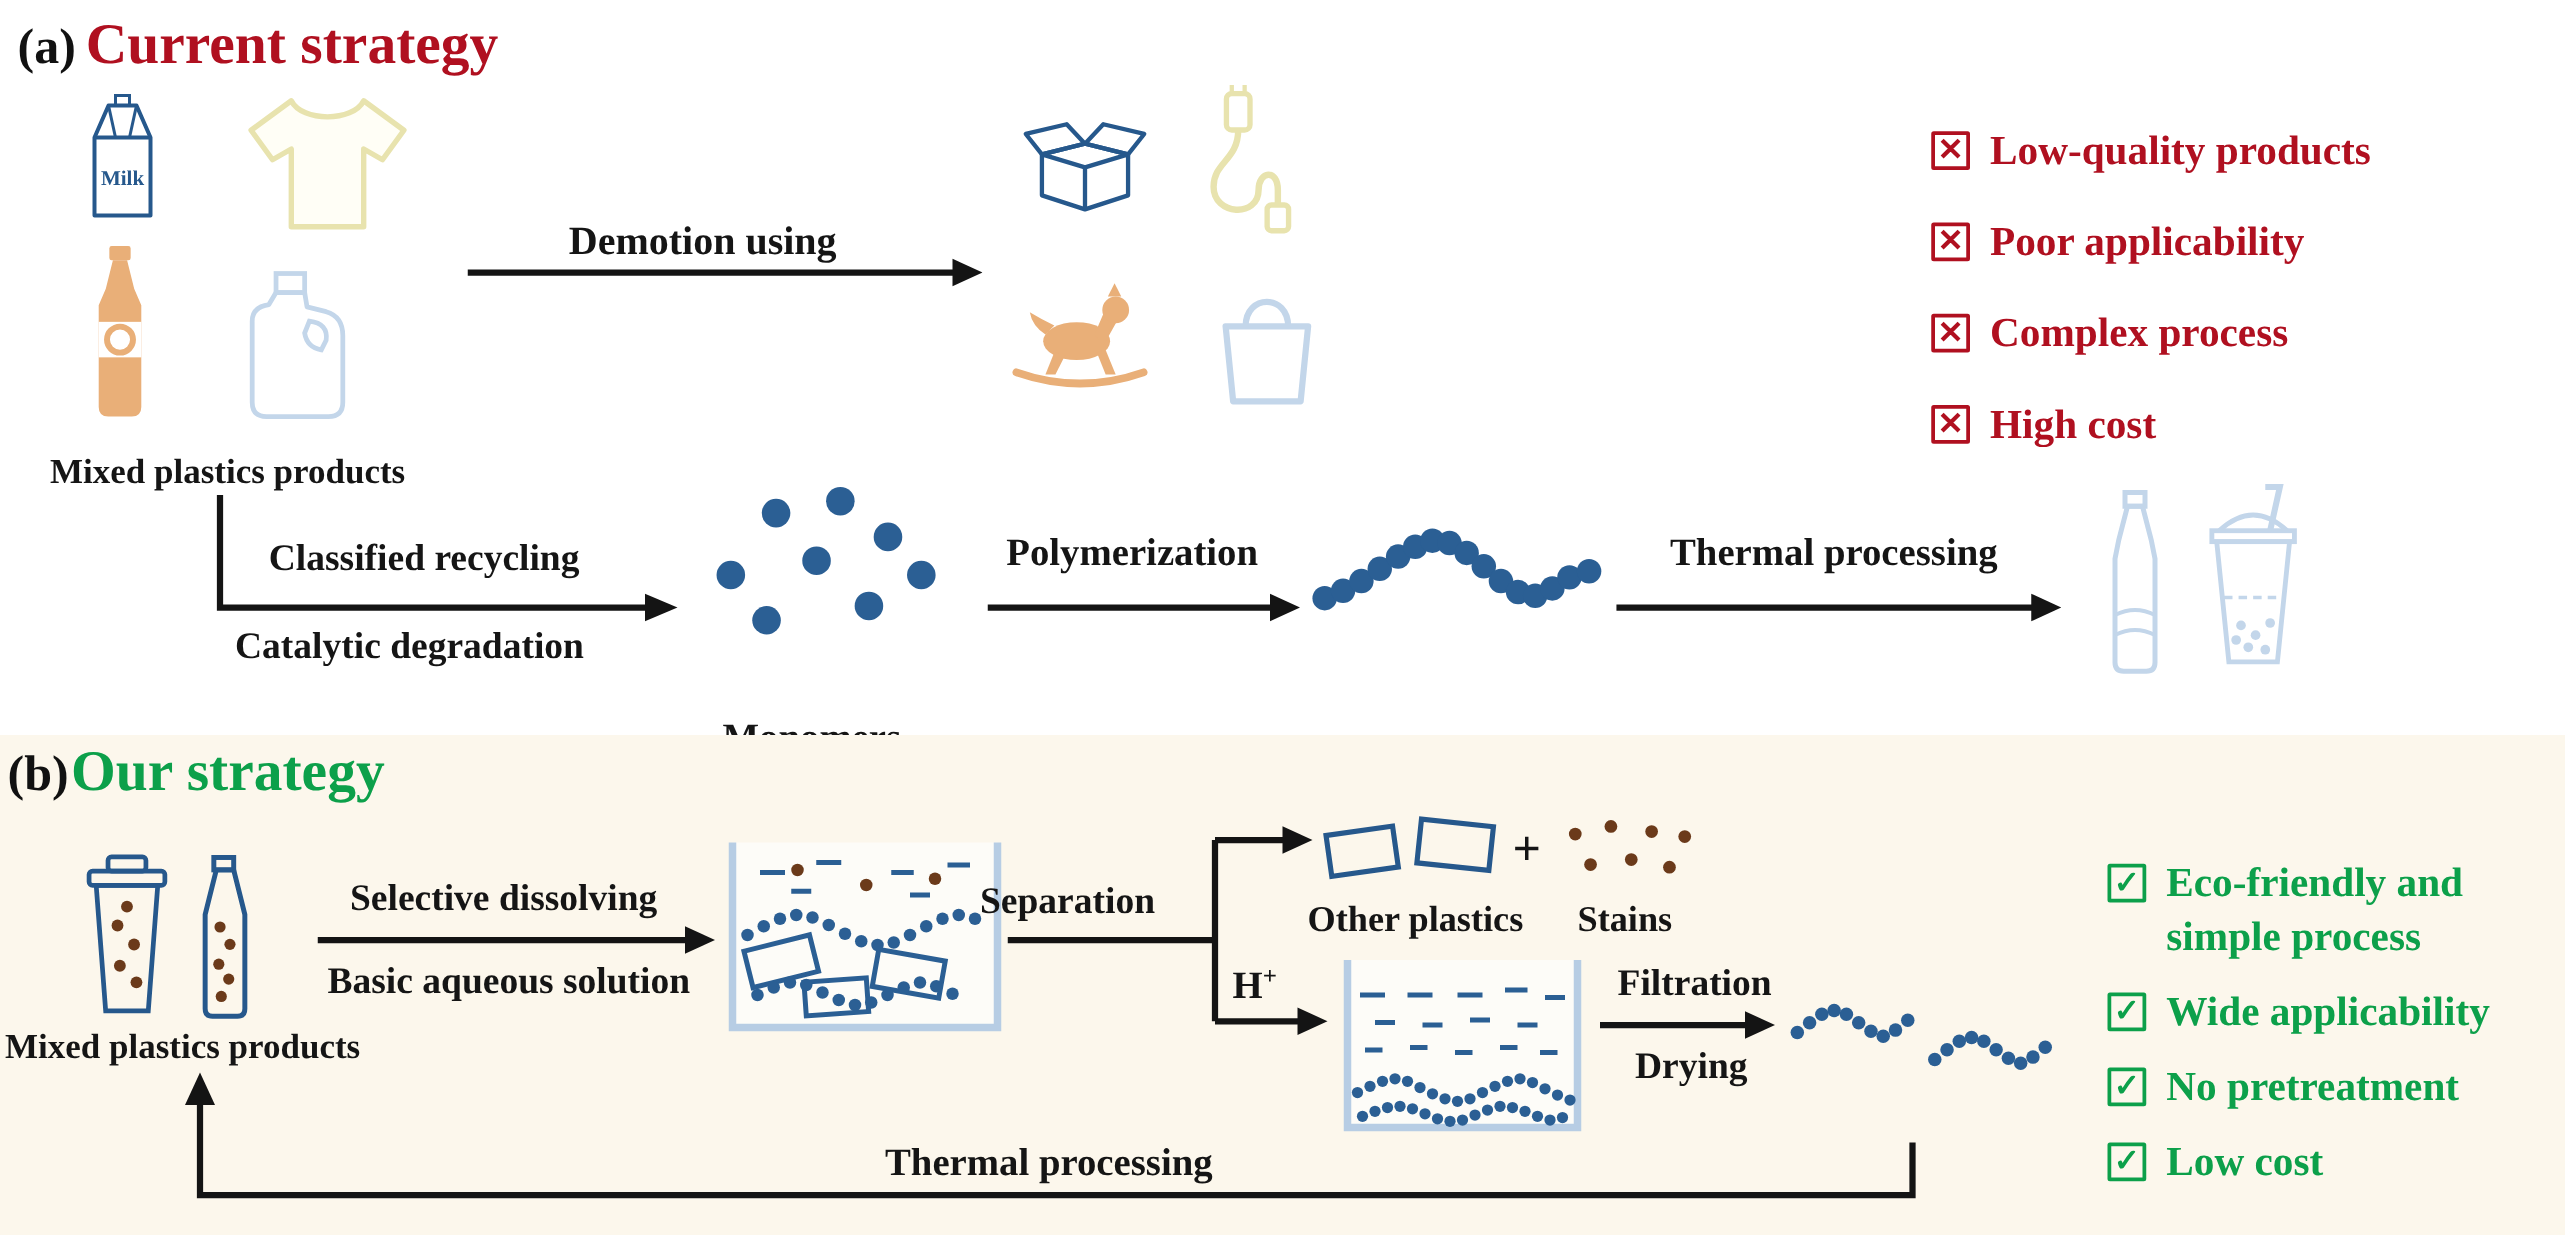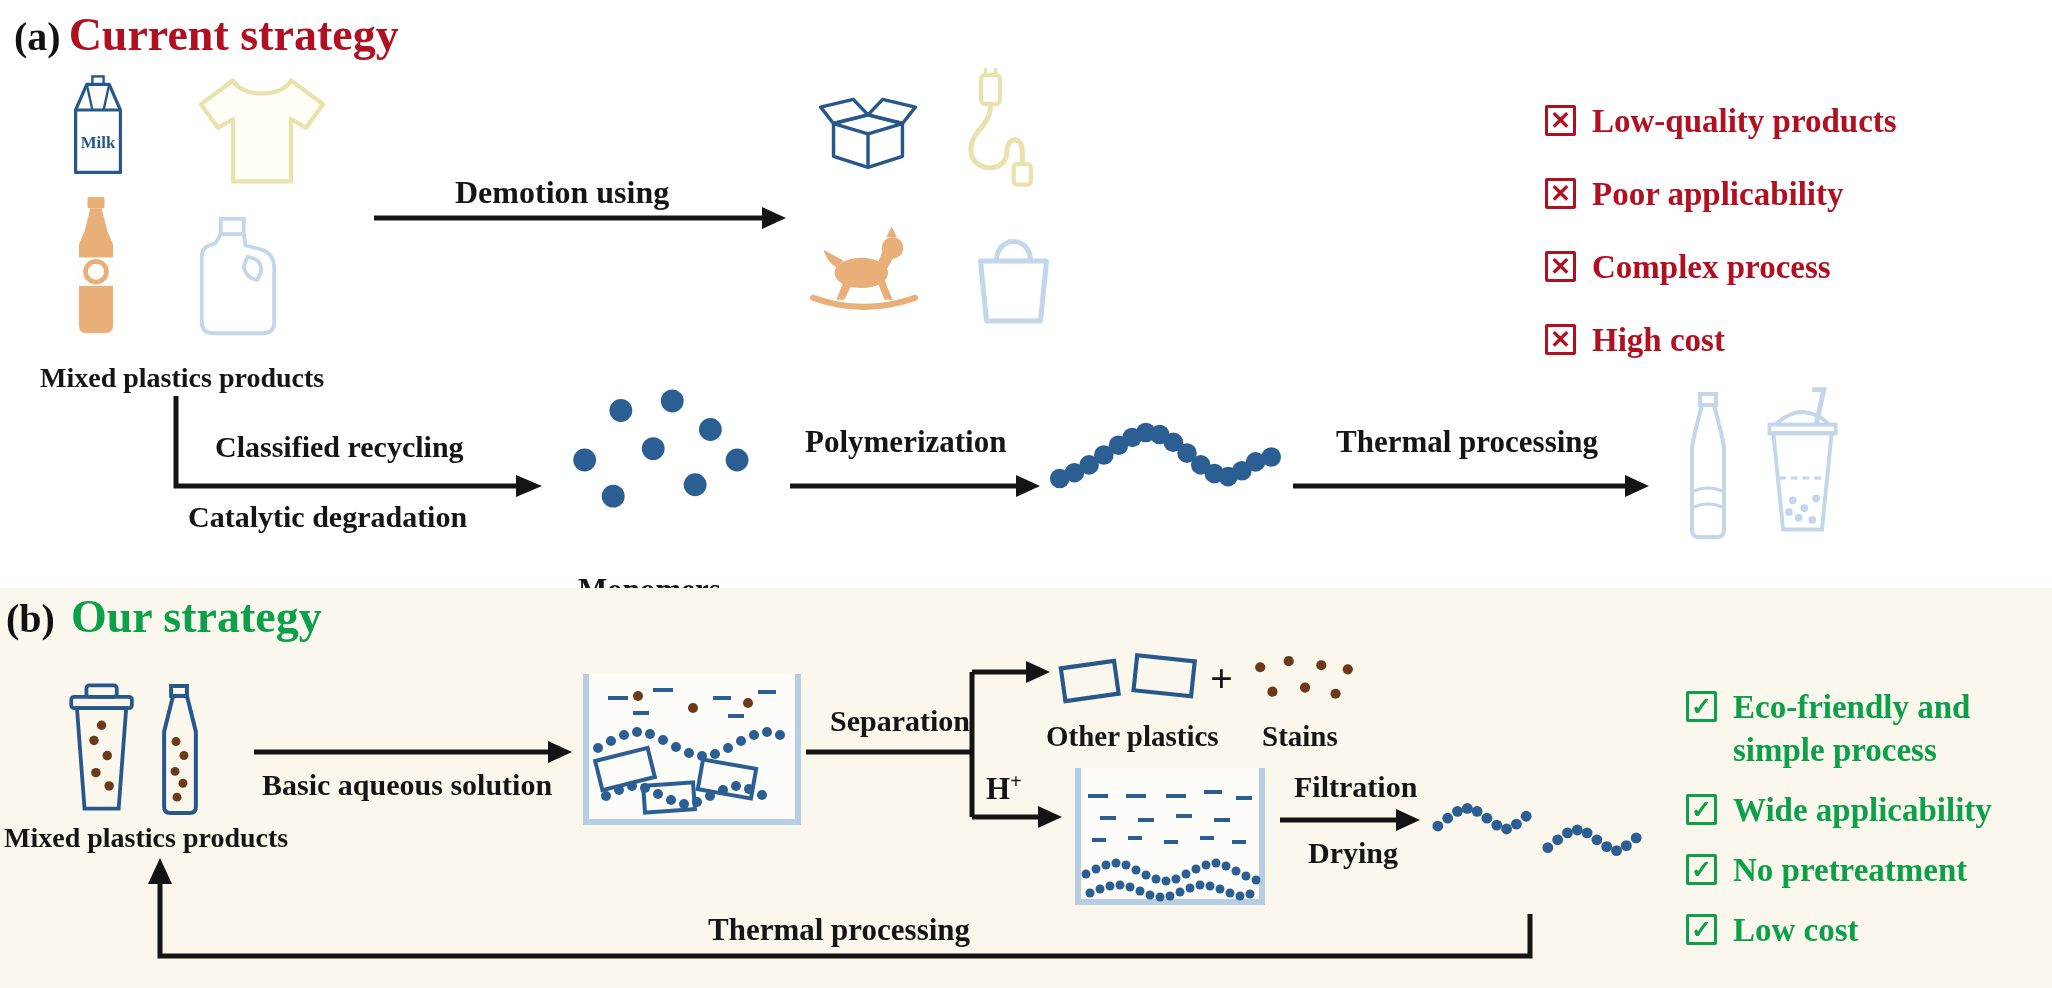--- a/index.html
+++ b/index.html
@@ -192,21 +192,21 @@
       <circle cx="48" cy="136" r="4"></circle>
         <circle cx="62" cy="138" r="4"></circle>
         <circle cx="38" cy="130" r="4"></circle>
     </g>
   </svg>
 
   <div class="panel-b-bg"></div>
 
   <div class="abs hdr" style="left:6px; top:590px;">
     <span class="hdr-index">(b)</span>
-    <span class="hdr-title green-t" style="margin-left:16px;">Our strategy</span>
+    <span class="hdr-title green-t" style="margin-left:2px;">Our strategy</span>
   </div>
 
   <svg class="abs icon" style="left:58px; top:678px;" width="90" height="140" viewBox="0 0 95 140">
     <rect x="30" y="4" width="32" height="12" rx="3" fill="none" stroke="#26588c" stroke-width="4"></rect>
     <rect x="14" y="16" width="64" height="12" rx="3" fill="none" stroke="#26588c" stroke-width="4"></rect>
     <path d="M20,28 L72,28 L64,134 L28,134 Z" fill="none" stroke="#26588c" stroke-width="4"></path>
     <g fill="#6b3a1a">
       <circle cx="46" cy="46" r="5"></circle>
         <circle cx="38" cy="62" r="5"></circle>
         <circle cx="52" cy="78" r="5"></circle>
@@ -222,20 +222,21 @@
       <circle cx="26" cy="58" r="4.5"></circle>
         <circle cx="34" cy="72" r="4.5"></circle>
         <circle cx="25" cy="88" r="4.5"></circle>
       <circle cx="33" cy="100" r="4.5"></circle>
         <circle cx="27" cy="114" r="4.5"></circle>
     </g>
   </svg>
 
   <div class="abs lbl" style="left:4px; top:822px; font-size:28px;">Mixed plastics products</div>
 
+  <div class="abs lbl" style="left:280px; top:702px; font-size:30px;">Selective dissolving</div>
   <svg class="abs arrow" style="left:254px; top:734px;" width="322" height="36" viewBox="0 0 322 36">
     <line x1="0" y1="18" x2="298" y2="18"></line>
     <polygon points="294,7 318,18 294,29"></polygon>
   </svg>
   <div class="abs lbl" style="left:262px; top:768px; font-size:30px;">Basic aqueous solution</div>
 
   <svg class="abs icon" style="left:578px; top:668px;" width="228" height="162" viewBox="0 0 228 162">
     <path d="M8,6 V154 H220 V6" fill="#fdfcf8" stroke="#b7cde4" stroke-width="6"></path>
     <g stroke="#2b5f94" stroke-width="4">
       <path d="M30,30 h20 M75,22 h20 M135,30 h18 M180,24 h18 M55,45 h16 M150,48 h16"></path>
@@ -275,21 +276,21 @@
         <circle cx="106" cy="136" r="5"></circle>
         <circle cx="119" cy="134" r="5"></circle>
       <circle cx="132" cy="128" r="5"></circle>
         <circle cx="145" cy="122" r="5"></circle>
         <circle cx="158" cy="118" r="5"></circle>
         <circle cx="171" cy="121" r="5"></circle>
       <circle cx="184" cy="127" r="5"></circle>
     </g>
   </svg>
 
-  <div class="abs lbl" style="left:830px; top:704px; font-size:30px;">Separation</div>
+  <div class="abs lbl" style="left:784px; top:704px; font-size:30px;">Separation</div>
   <svg class="abs arrow" style="left:806px; top:652px;" width="266" height="182" viewBox="0 0 266 182">
     <path d="M0,100 H166"></path>
     <path d="M166,20 V165"></path>
     <path d="M166,20 H222"></path>
     <polygon points="220,9 244,20 220,31"></polygon>
     <path d="M166,165 H234"></path>
     <polygon points="232,154 256,165 232,176"></polygon>
   </svg>
 
   <svg class="abs icon" style="left:1056px; top:650px;" width="146" height="62" viewBox="0 0 140 60">

